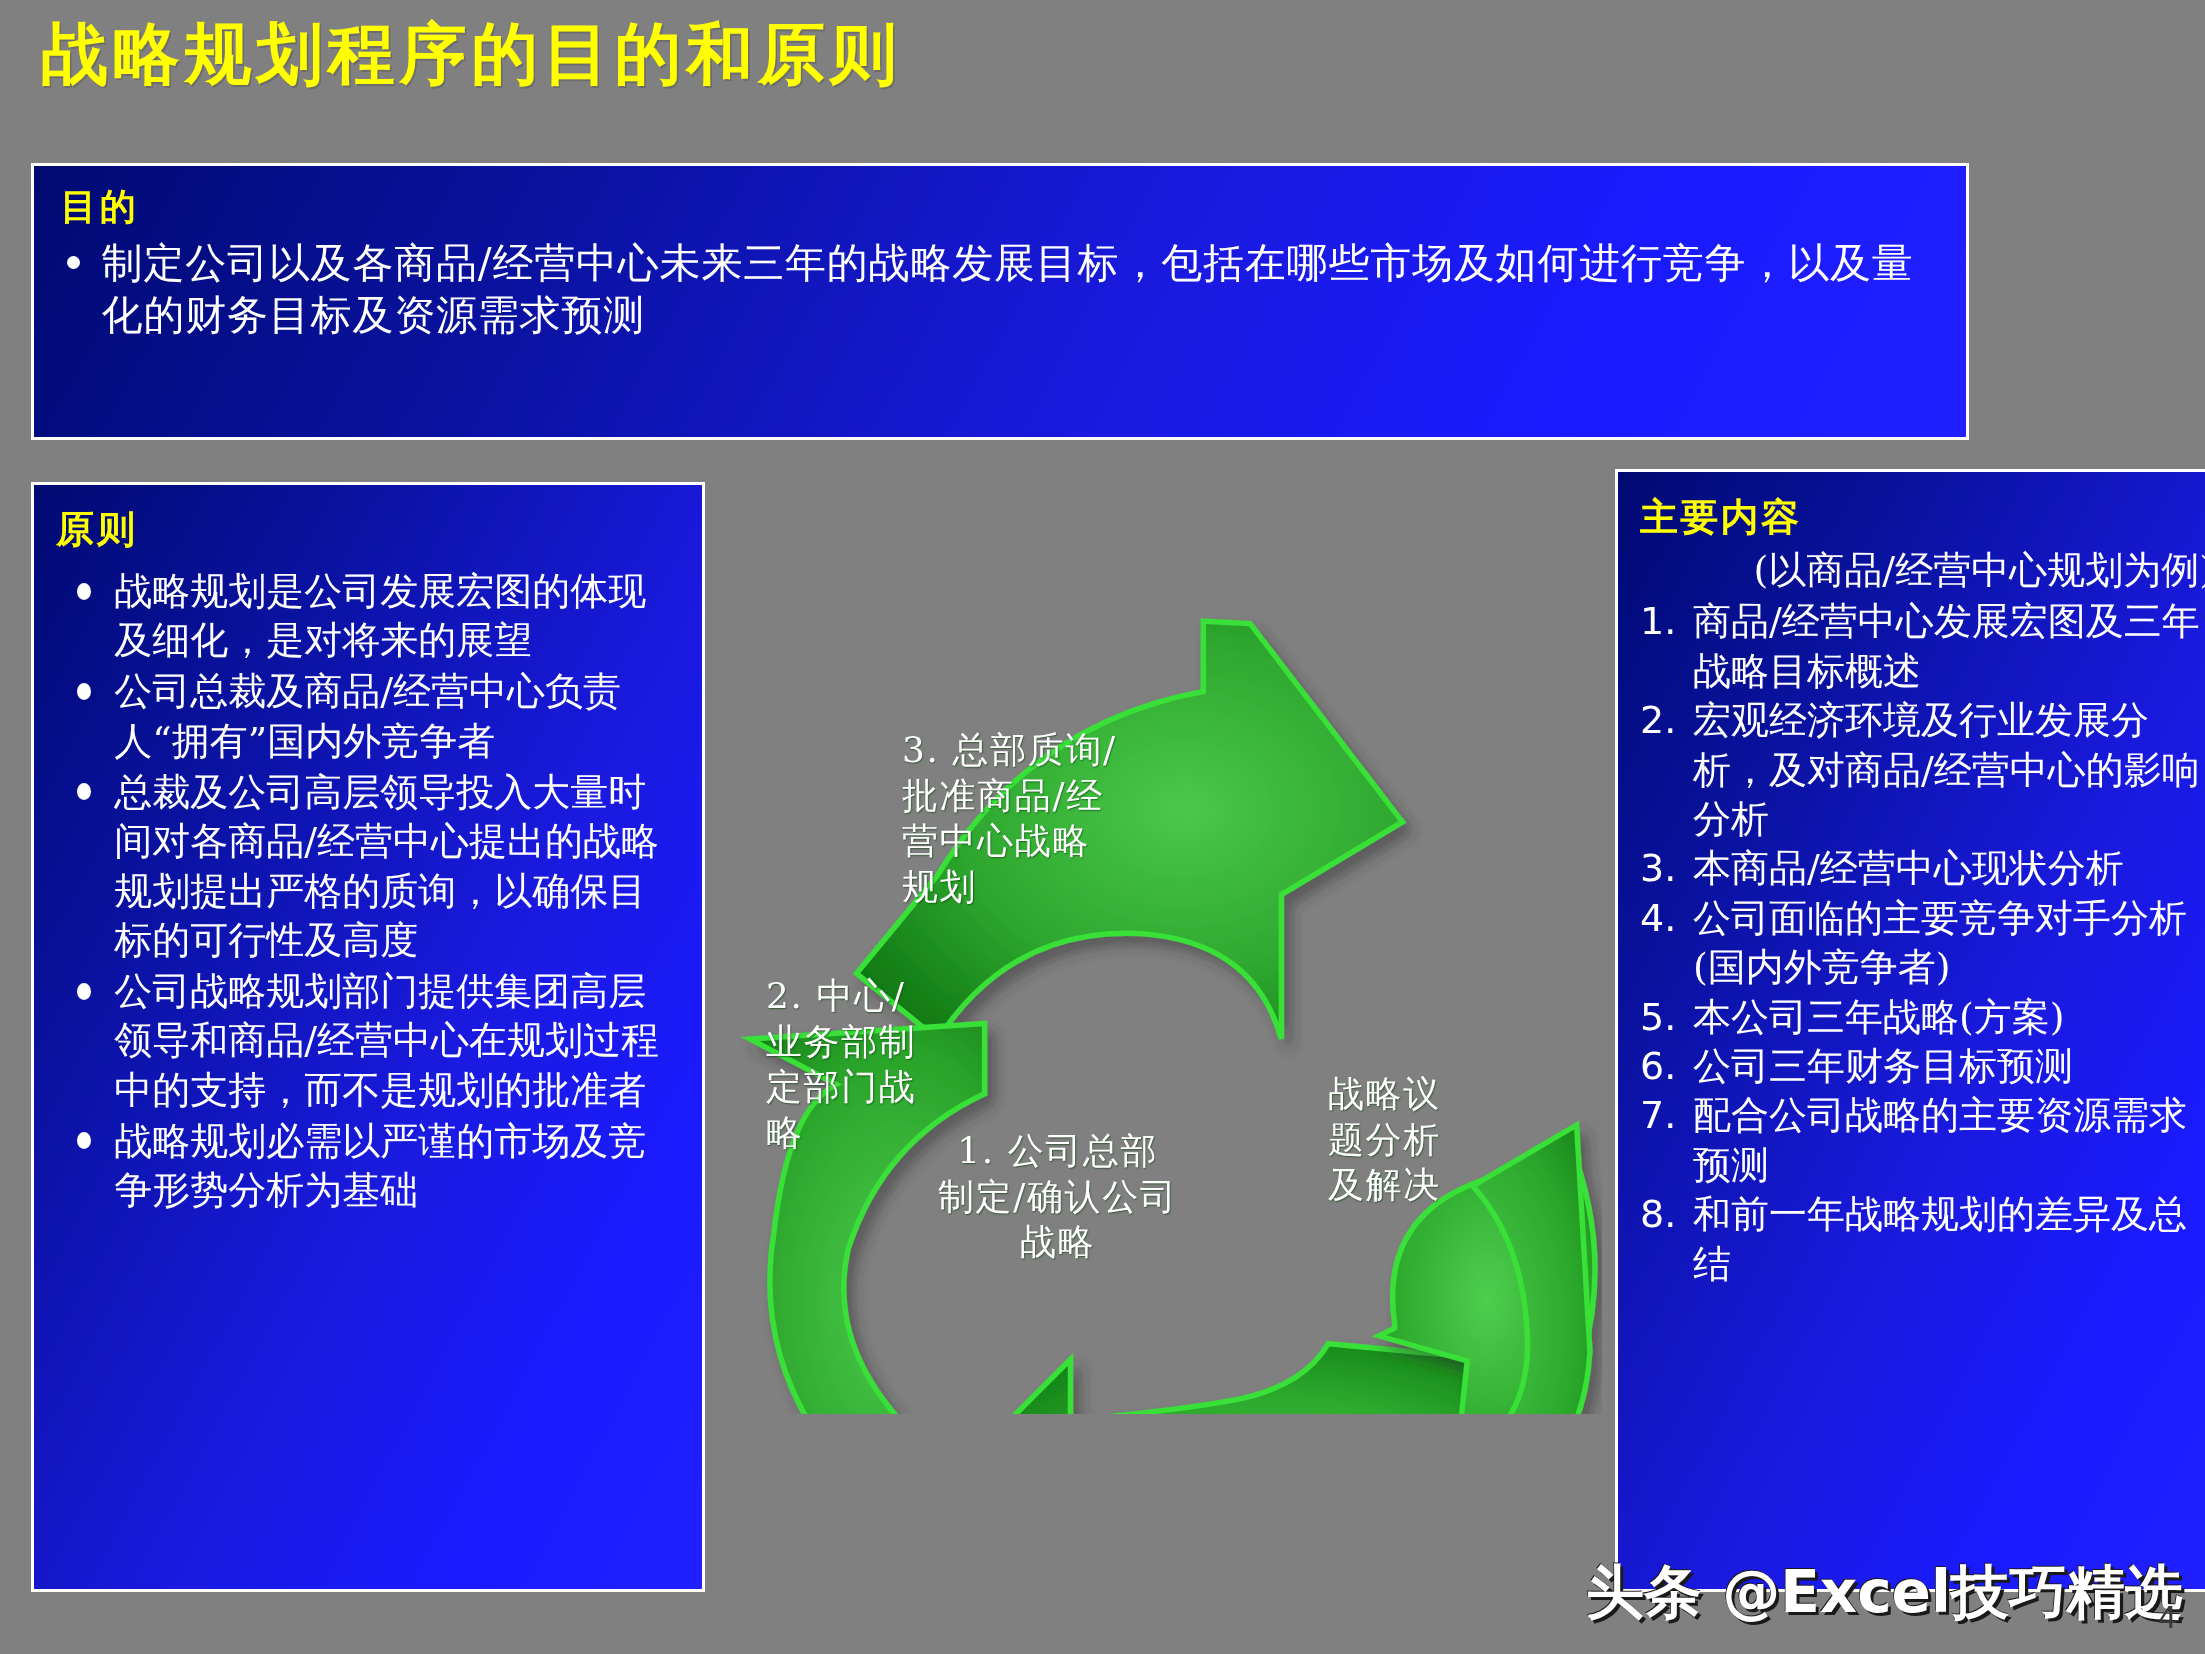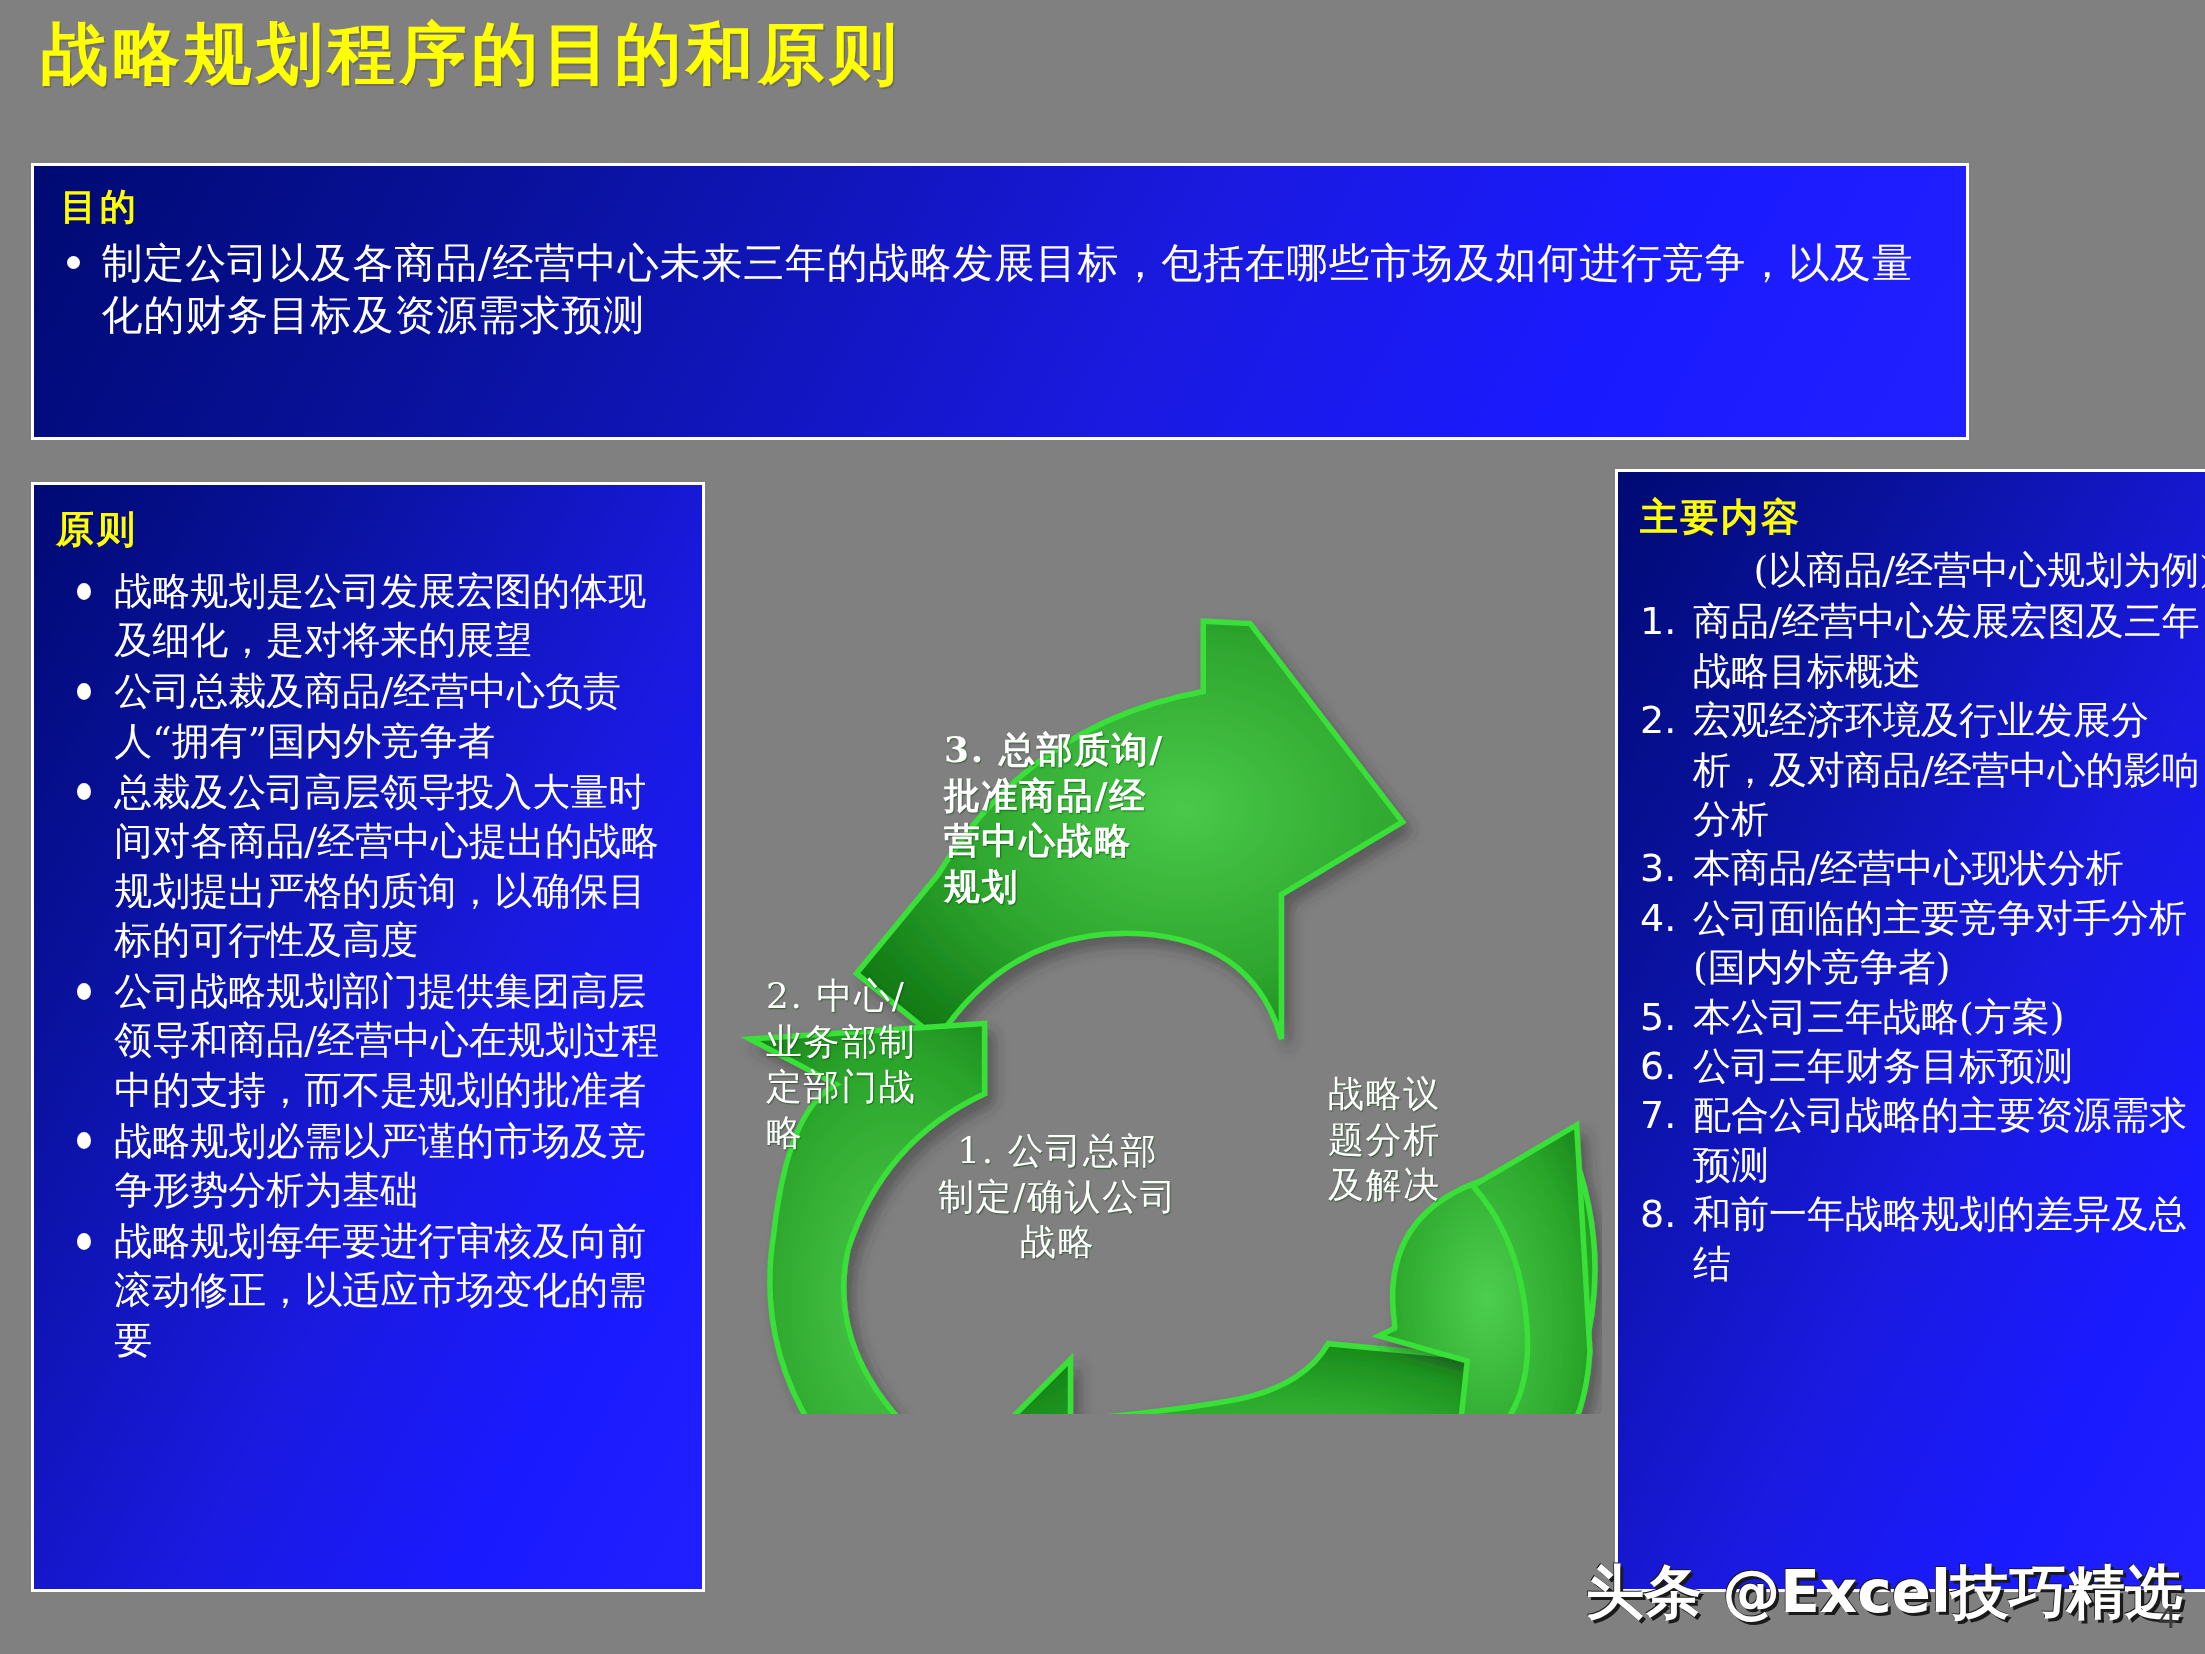--- a/index.html
+++ b/index.html
@@ -91,21 +91,21 @@
   }
   #cycle-diagram svg { display:block; width:899px; height:867px; }
   .arrow-label {
     position:absolute; color:#ffffff;
     font-family:"DejaVu Serif","Liberation Serif",serif;
     font-size:36px; line-height:1.27;
     letter-spacing:1.6px;
     text-shadow:0.8px 0.8px 1.6px rgba(0,60,0,.6);
     white-space:pre-line;
   }
-  #label-step3 { left:944px; top:727px;font-weight:bold; }
+  #label-step3 { left:902px; top:727px; }
   #label-step2 { left:766px; top:973px; }
   #label-step1 { left:938px; top:1128px;text-align:center; }
   #label-step4 { left:1328px; top:1071px; }
 
   
   #watermark {
     position:absolute; left:1586px; top:1554px;
     font-size:58px; font-weight:bold; color:#ffffff;
     font-family:"DejaVu Sans","Liberation Sans",sans-serif;
     text-shadow:3.1px 3.1px 0 #1a1a1a, -0.8px -0.8px 0 #1a1a1a;
@@ -133,21 +133,20 @@
 </div>
 
 <div class="panel" id="principles-box">
   <div class="panel-head" id="principles-title">原则</div>
   <ul id="principles-list">
     <li><span class="bullet"></span><span>战略规划是公司发展宏图的体现及细化，是对将来的展望</span></li>
     <li><span class="bullet"></span><span>公司总裁及商品/经营中心负责人“拥有”国内外竞争者</span></li>
     <li><span class="bullet"></span><span>总裁及公司高层领导投入大量时间对各商品/经营中心提出的战略规划提出严格的质询，以确保目标的可行性及高度</span></li>
     <li><span class="bullet"></span><span>公司战略规划部门提供集团高层领导和商品/经营中心在规划过程中的支持，而不是规划的批准者</span></li>
     <li><span class="bullet"></span><span>战略规划必需以严谨的市场及竞争形势分析为基础</span></li>
-    <li><span class="bullet"></span><span>战略规划每年要进行审核及向前滚动修正，以适应市场变化的需要</span></li>
   </ul>
 </div>
 
 <div class="panel" id="contents-box">
   <div class="panel-head" id="contents-title">主要内容</div>
   <div id="contents-sub">(以商品/经营中心规划为例)</div>
   <ul id="contents-list">
     <li><span class="num">1.</span><span>商品/经营中心发展宏图及三年战略目标概述</span></li>
     <li><span class="num">2.</span><span>宏观经济环境及行业发展分析，及对商品/经营中心的影响分析</span></li>
     <li><span class="num">3.</span><span>本商品/经营中心现状分析</span></li>

